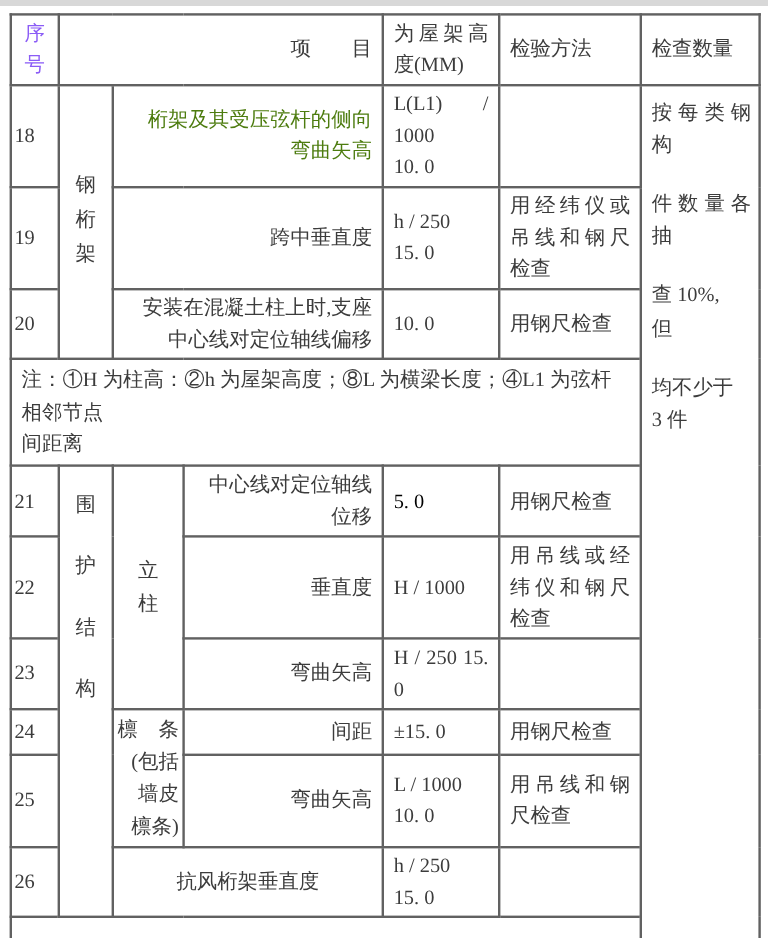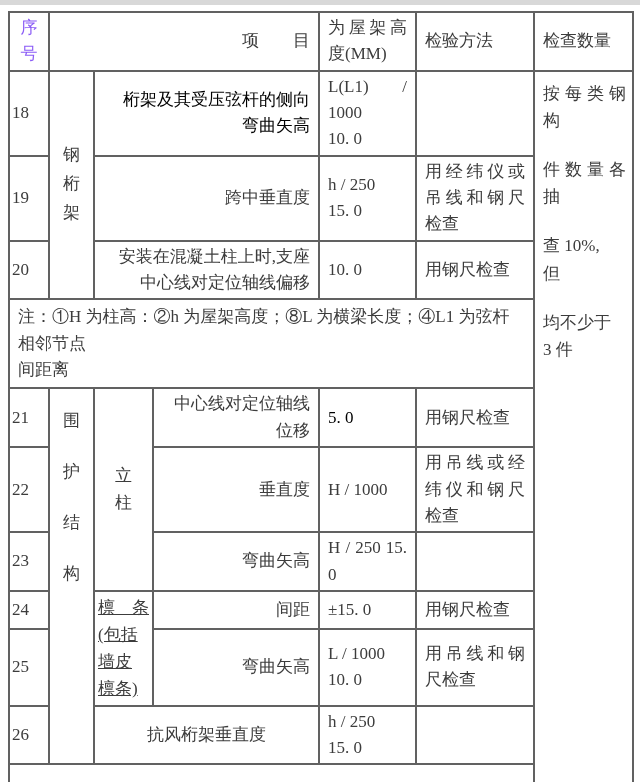--- a/index.html
+++ b/index.html
@@ -37,21 +37,21 @@
   .c-method{text-align:justify;padding:2px 8px;}
   .c-qty{vertical-align:top;padding:8px 6px 2px 8px;text-align:justify;}
   .c-qty p{margin:0 0 22px 0;line-height:1.6;}
   .c-center{text-align:center;}
   
   .vspan{display:block;width:1.15em;margin:0 auto;word-break:break-all;text-align:center;}
   .g-steel{line-height:1.7;}
   .g-env{line-height:3.0;}
   .g-col{line-height:1.55;}
   .cell-top{vertical-align:top;padding-top:6px;}
-  .purlin{display:block;line-height:1.6;text-align:left;text-decoration:underline;}
+  .purlin{display:block;line-height:1.6;text-align:right;}
   .td-purlin{padding:2px 3px;}
   .note{ text-align:left;padding:4px 8px;}
   .note2{text-align:center;}
 </style>
 </head>
 <body style="background: rgb(255, 255, 255);">
 
 <div class="top-strip" id="topstrip" style="background: rgb(216, 216, 216);"></div>
 
 <table class="insp">
@@ -72,21 +72,21 @@
     <td class="c-tol" style="border-color: rgb(97, 97, 97); color: rgb(60, 60, 60);"><span>为屋架高度(MM)</span></td>
     <td class="c-method" style="border-color: rgb(97, 97, 97); color: rgb(60, 60, 60);"><span>检验方法</span></td>
     <td style="border-color: rgb(97, 97, 97); color: rgb(60, 60, 60);"><span>检查数量</span></td>
   </tr>
 
   <tr class="h80">
     <td class="c-no" style="border-color: rgb(97, 97, 97); color: rgb(60, 60, 60);"><span>18</span></td>
     <td rowspan="3" style="border-color: rgb(97, 97, 97); color: rgb(60, 60, 60); font-family: Liberation Mono, monospace;">
           <span class="vspan g-steel">钢桁架</span>
         </td>
-    <td colspan="2" class="c-item" style="border-color: rgb(97, 97, 97); color: #000000;"><span>桁架及其受压弦杆的侧向
+    <td colspan="2" class="c-item" style="border-color: rgb(97, 97, 97); color: #4d7c0f;"><span>桁架及其受压弦杆的侧向
 弯曲矢高</span></td>
     <td class="c-tol" style="border-color: rgb(97, 97, 97); color: rgb(60, 60, 60);"><span>L(L1) / 1000
 10. 0</span></td>
     <td class="c-method" style="border-color: rgb(97, 97, 97); color: rgb(60, 60, 60);"><span></span></td>
     <td rowspan="11" class="c-qty" style="border-color: rgb(97, 97, 97); color: rgb(60, 60, 60);">
       <p>按每类钢构</p>
       <p>件数量各抽</p>
       <p>查 10%,
 但</p>
       <p>均不少于

